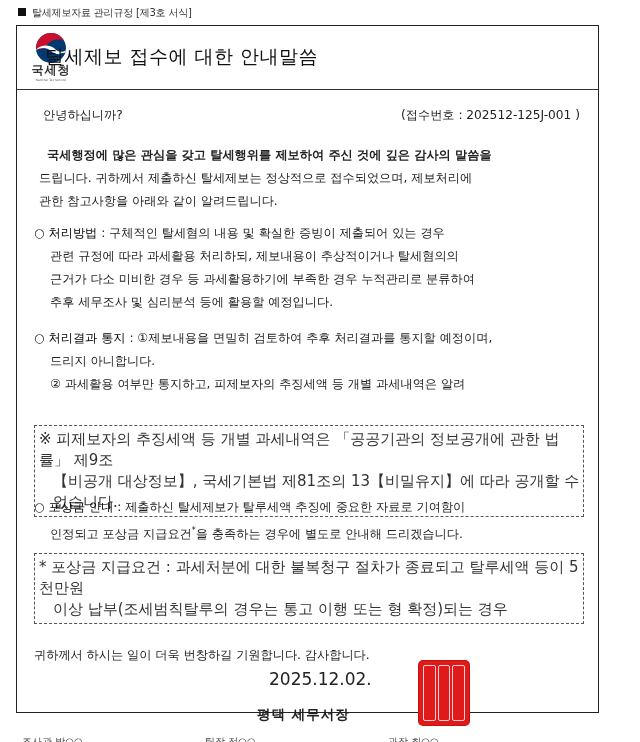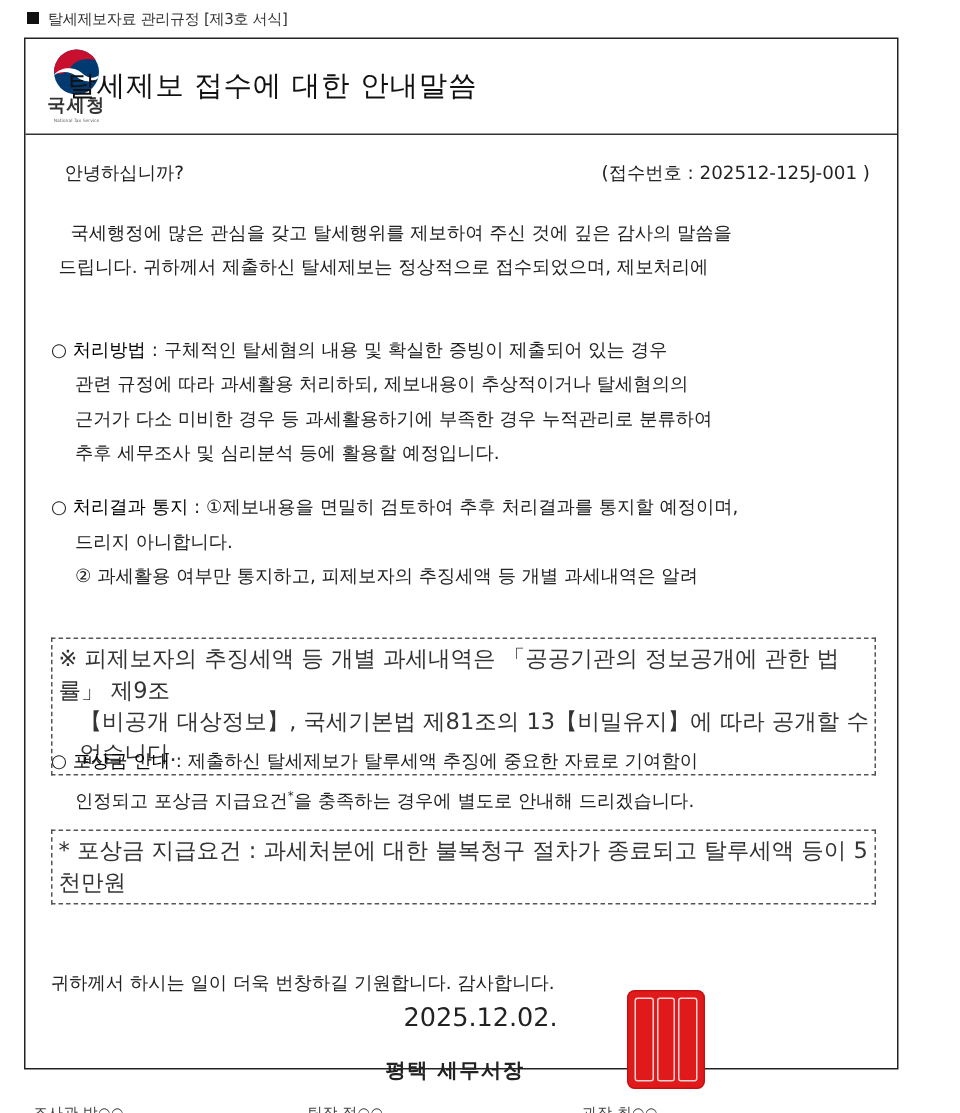--- a/index.html
+++ b/index.html
@@ -10,21 +10,21 @@
   .outer { position: absolute; left: 16px; top: 25px; width: 583px; height: 688px; border: 1.5px solid #222; box-sizing: border-box; }
   .header { position: absolute; left: 0; top: 0; width: 100%; height: 64px; border-bottom: 1.5px solid #333; box-sizing: border-box; }
   .logo { position: absolute; left: 8px; top: 5px; width: 52px; height: 56px; }
   .logo-text { position: absolute; left: 8px; top: 36px; width: 52px; text-align: center; font-size: 12px; font-weight: bold; color: #333; letter-spacing: 1px; }
   .logo-sub { position: absolute; left: 8px; top: 52px; width: 52px; text-align: center; font-size: 3px; color: #666; }
   .title { position: absolute; left: 0; top: 18px; width: 100%; text-align: left; font-size: 19px; color: #111; letter-spacing: 0.5px; padding-left: 28px; box-sizing: border-box; }
   .text { position: absolute; font-size: 12.2px; line-height: 23px; color: #222; }
   .greet { left: 26px; top: 78px; }
   .receipt { right: 18px; top: 78px; }
   .intro { left: 22px; top: 118px; width: 540px; text-align: justify; }
-  .intro .l1 { text-indent: 8px; }
+  .intro .l1 { text-indent: 8px; font-weight: bold; }
   .sec { left: 17px; width: 554px; }
   .sec .b { font-weight: normal; color: #000000; }
   .sec .ind { padding-left: 16px; }
   .note { position: absolute; left: 17px; width: 550px; border: 1px dashed #555; font-size: 15px; line-height: 21px; color: #333; padding: 3px 0 3px 0; box-sizing: border-box; }
   .note .ind { padding-left: 18px; }
   .note .first { padding-left: 4px; }
   .closing { left: 17px; top: 618px; }
   .date { left: 252px; top: 642px; font-size: 17px; }
   .sign { left: 240px; top: 677px; font-size: 13.5px; font-weight: bold; letter-spacing: 1px; }
   .seal { position: absolute; left: 402px; top: 635px; width: 50px; height: 64px; background: #e01a1a; border-radius: 4px; box-shadow: 0 0 0 1px #c41010; }
@@ -58,20 +58,21 @@
     <div class="logo-sub">National Tax Service</div>
     <div class="title">탈세제보 접수에 대한 안내말씀</div>
   </div>
 
   <div class="text greet">안녕하십니까?</div>
   <div class="text receipt">(접수번호 : 202512-125J-001  )</div>
 
   <div class="text intro">
     <div class="l1">국세행정에 많은 관심을 갖고 탈세행위를 제보하여 주신 것에 깊은 감사의 말씀을</div>
     <div>드립니다. 귀하께서 제출하신 탈세제보는 정상적으로 접수되었으며, 제보처리에</div>
+    <div>관한 참고사항을 아래와 같이 알려드립니다.</div>
   </div>
 
   <div class="text sec" style="top:196px;">
     <div><span>○</span> <span class="b">처리방법</span><span> : 구체적인 탈세혐의 내용 및 확실한 증빙이 제출되어 있는 경우</span></div>
     <div class="ind">관련 규정에 따라 과세활용 처리하되, 제보내용이 추상적이거나 탈세혐의의</div>
     <div class="ind">근거가 다소 미비한 경우 등 과세활용하기에 부족한 경우 누적관리로 분류하여</div>
     <div class="ind">추후 세무조사 및 심리분석 등에 활용할 예정입니다.</div>
   </div>
 
   <div class="text sec" style="top:301px;">
@@ -85,20 +86,21 @@
     <div class="ind">【비공개 대상정보】, 국세기본법 제81조의 13【비밀유지】에 따라 공개할 수 없습니다.</div>
   </div>
 
   <div class="text sec" style="top:470px;">
     <div><span>○</span> <span class="b">포상금 안내</span><span> : 제출하신 탈세제보가 탈루세액 추징에 중요한 자료로 기여함이</span></div>
     <div class="ind"><span>인정되고 포상금 지급요건</span><sup>*</sup><span>을 충족하는 경우에 별도로 안내해 드리겠습니다.</span></div>
   </div>
 
   <div class="note" style="top:527px;">
     <div class="first">* 포상금 지급요건 : 과세처분에 대한 불복청구 절차가 종료되고 탈루세액 등이 5천만원</div>
+    <div class="ind">이상 납부(조세범칙탈루의 경우는 통고 이행 또는 형 확정)되는 경우</div>
   </div>
 
   <div class="text closing">귀하께서 하시는 일이 더욱 번창하길 기원합니다. 감사합니다.</div>
   <div class="text date">2025.12.02.</div>
   <div class="text sign">평택 세무서장</div>
 
   <div class="seal">
     <div class="cols">
       <div class="col"></div>
         <div class="col"></div>

